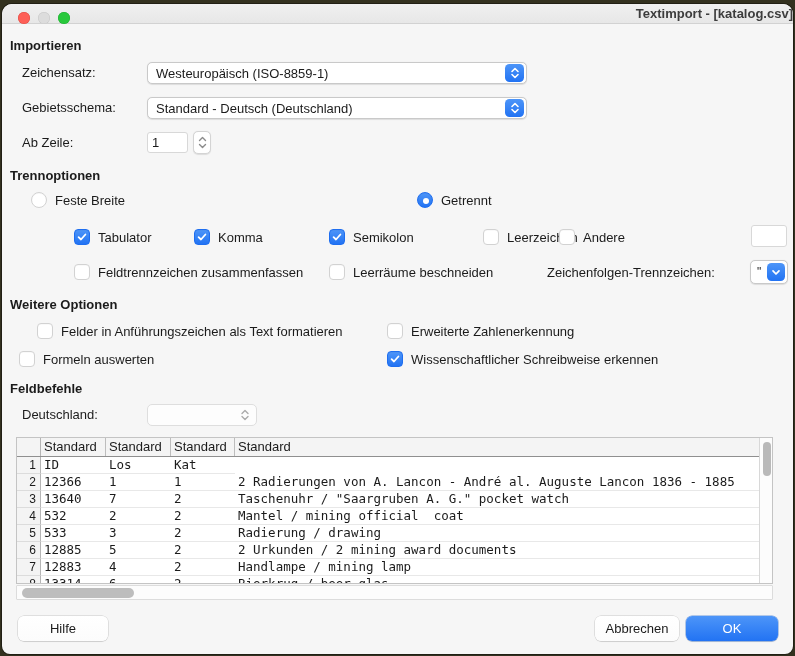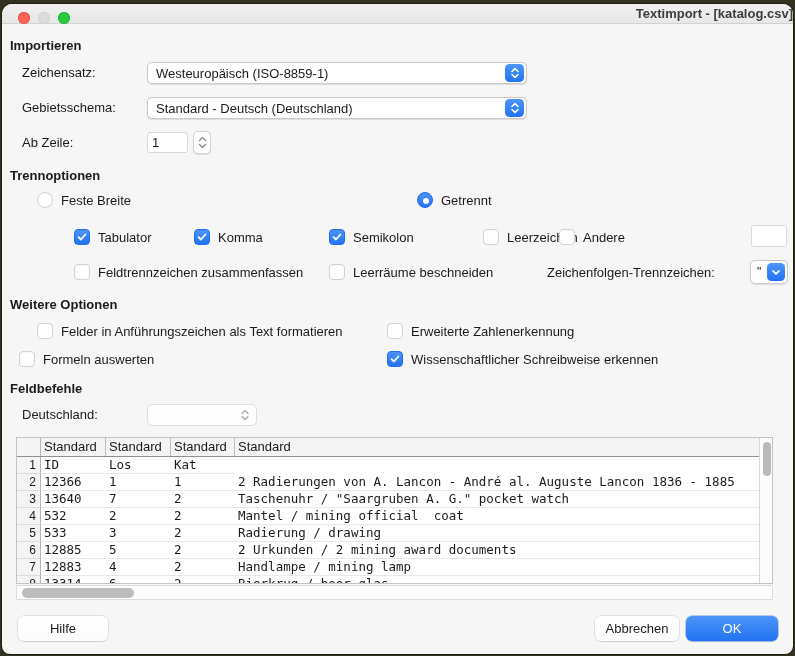--- a/index.html
+++ b/index.html
@@ -126,21 +126,21 @@
     <svg width="9" height="6" viewBox="0 0 9 6">
         <path d="M1.5 4.5 L4.5 1.5 L7.5 4.5" stroke="#8a8a8a" stroke-width="1.4" fill="none" stroke-linecap="round" stroke-linejoin="round"></path>
       </svg>
     <svg width="9" height="6" viewBox="0 0 9 6">
         <path d="M1.5 1.5 L4.5 4.5 L7.5 1.5" stroke="#8a8a8a" stroke-width="1.4" fill="none" stroke-linecap="round" stroke-linejoin="round"></path>
       </svg>
   </div>
 
   <div class="heading" style="top:164px;">Trennoptionen</div>
 
-  <div class="radio-item" style="left:35px;top:187px;">
+  <div class="radio-item" style="left:29px;top:187px;">
     <span class="rd"></span>
     <span class="lbl">Feste Breite</span>
   </div>
   <div class="radio-item" style="left:415px;top:187px;">
     <span class="rd on"></span>
     <span class="lbl">Getrennt</span>
   </div>
 
   <div class="check-item" style="left:72px;top:224px;">
     <span class="cb on">

